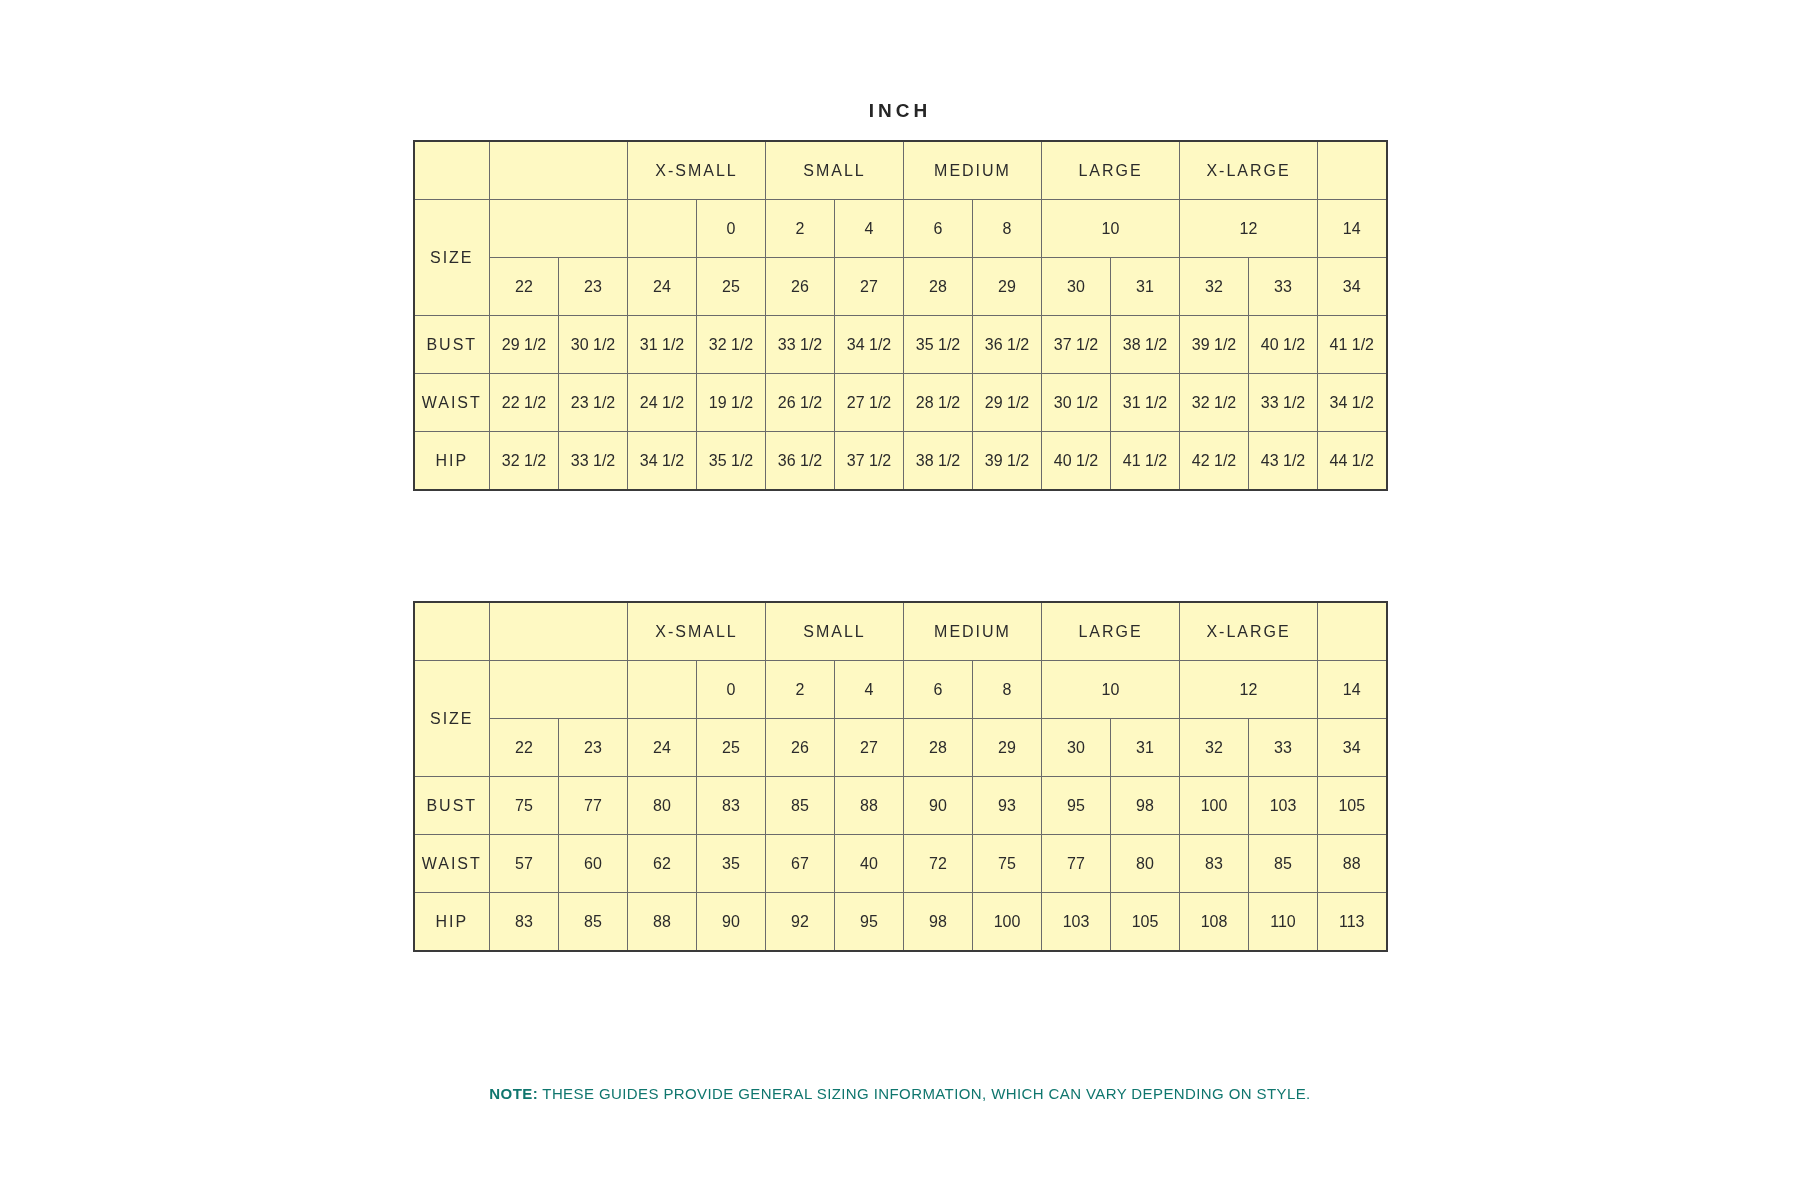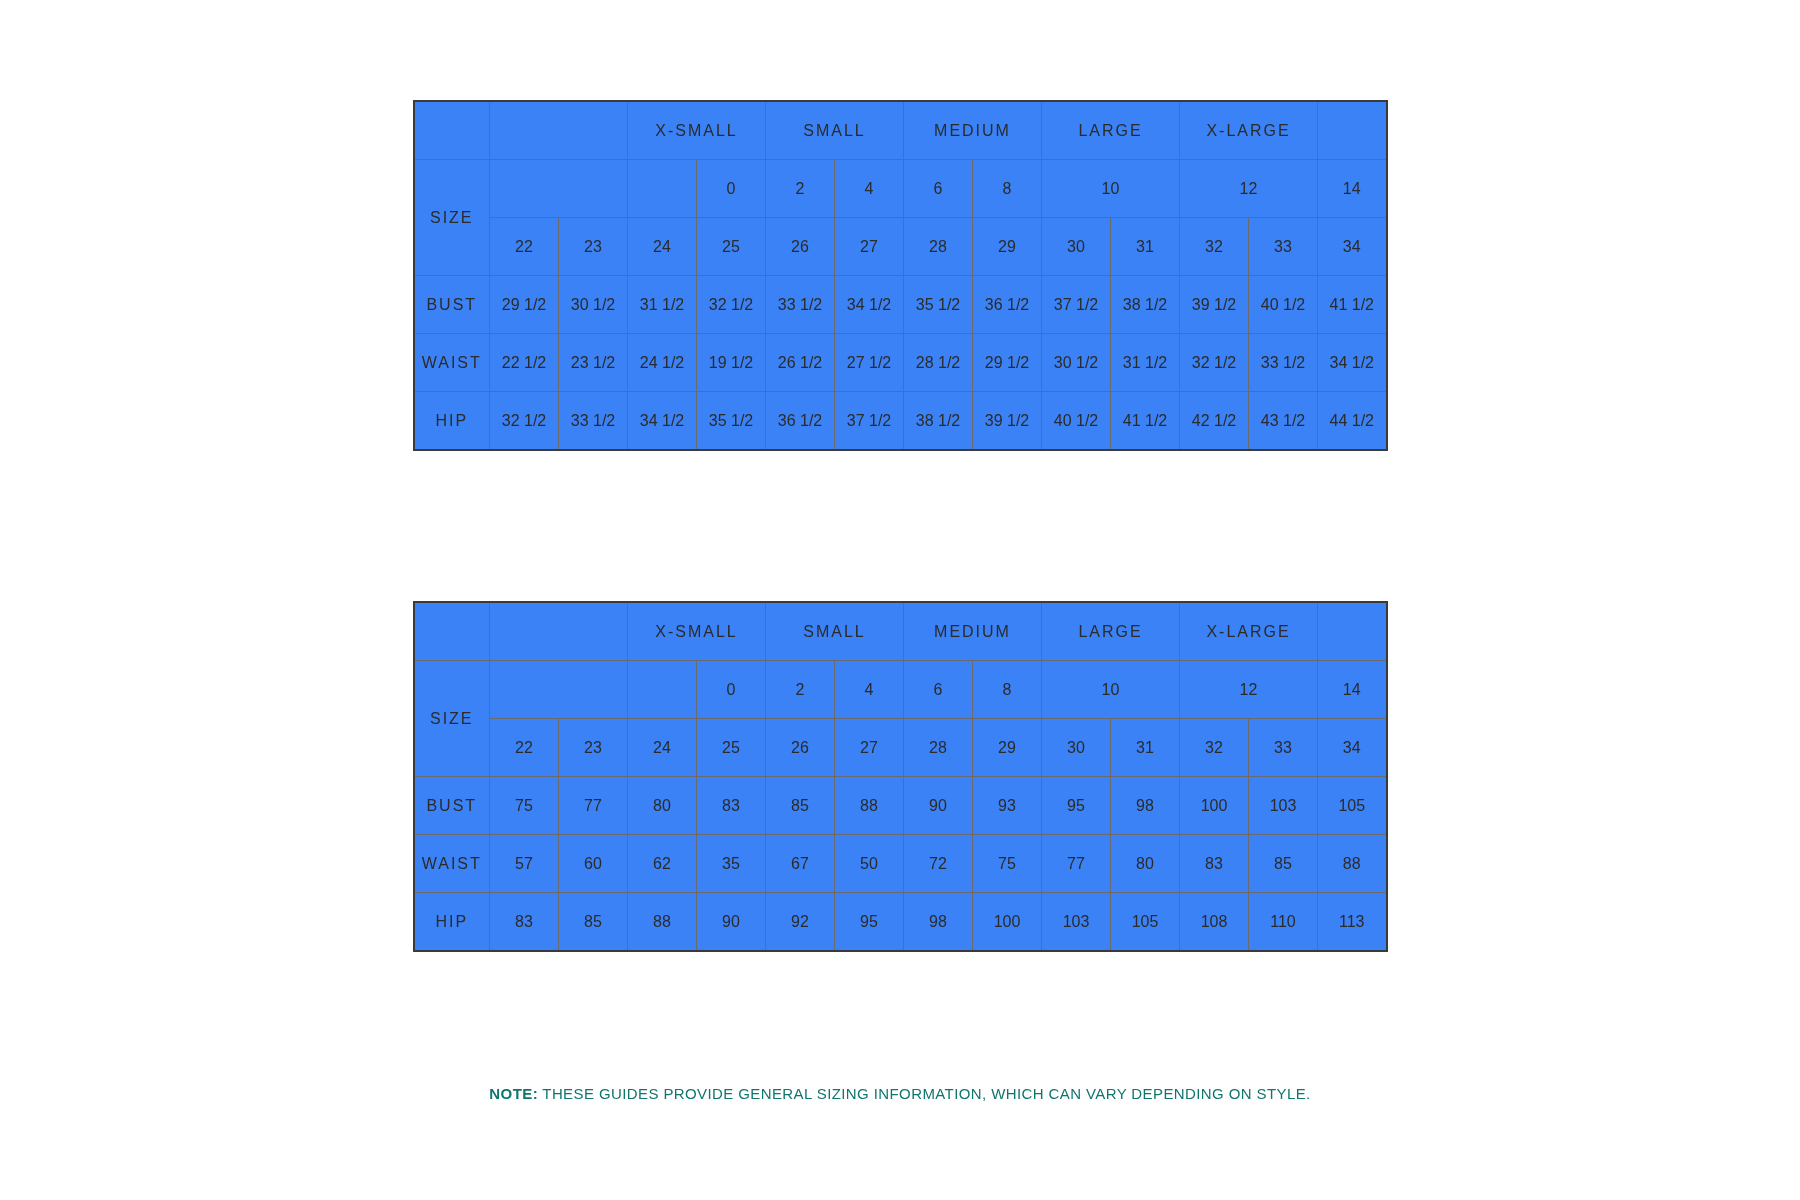--- a/index.html
+++ b/index.html
@@ -31,21 +31,21 @@
     font-weight: bold;
     letter-spacing: 4px;
     color: #262626;
     margin: 0 0 18px 0;
   }
   table.size-table {
     border-collapse: collapse;
     margin: 0 auto;
     table-layout: fixed;
     border: 2px solid #3a3a3a;
-    background: #3b82f6;
+    background: #fef9c3;
   }
   table.size-table td {
     border: 1px solid #6b6b6b;
     text-align: center;
     vertical-align: middle;
     font-size: 16px;
     color: #2b2b2b;
     height: 57px;
     padding: 0 2px;
     font-weight: 400;
@@ -87,20 +87,21 @@
   .note b {
     font-weight: bold;
   }
 </style>
 </head>
 <body>
 
 <div class="page">
 
   <div class="chart-block" style="top:100px;">
+    <div class="chart-title">INCH</div>
     <table class="size-table">
       <colgroup>
         <col class="c-label">
           <col class="c-cell">
           <col class="c-cell">
           <col class="c-cell">
           <col class="c-cell">
         <col class="c-cell">
           <col class="c-cell">
           <col class="c-cell">
@@ -275,21 +276,21 @@
           <td class="num">103</td>
           <td class="num">105</td>
         </tr>
         <tr>
           <td class="row-head">WAIST</td>
           <td class="num">57</td>
           <td class="num">60</td>
           <td class="num">62</td>
           <td class="num">35</td>
           <td class="num">67</td>
-          <td class="num">50</td>
+          <td class="num">40</td>
           <td class="num">72</td>
           <td class="num">75</td>
           <td class="num">77</td>
           <td class="num">80</td>
           <td class="num">83</td>
           <td class="num">85</td>
           <td class="num">88</td>
         </tr>
         <tr>
           <td class="row-head">HIP</td>

